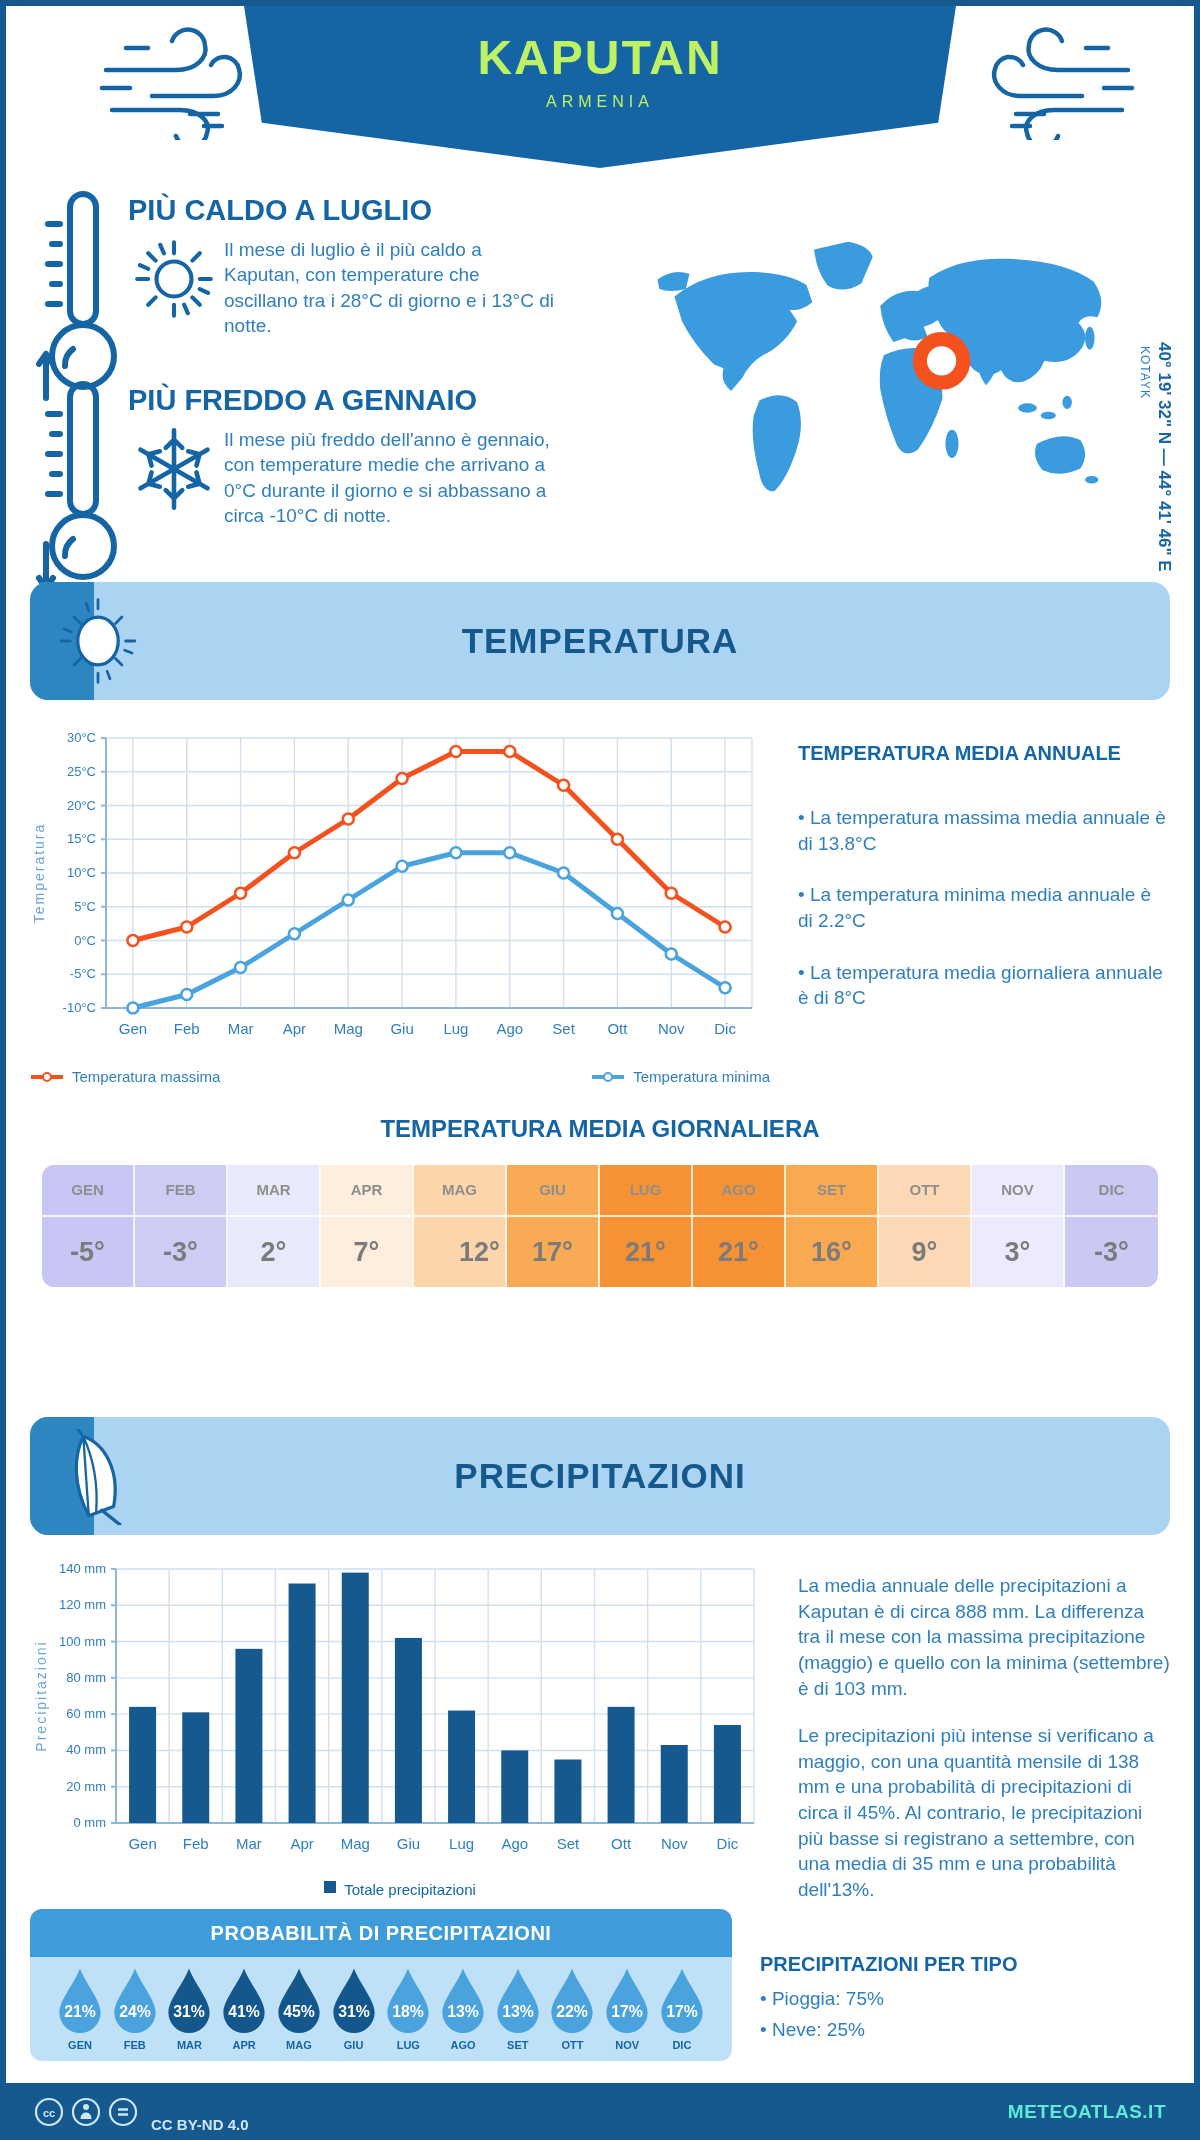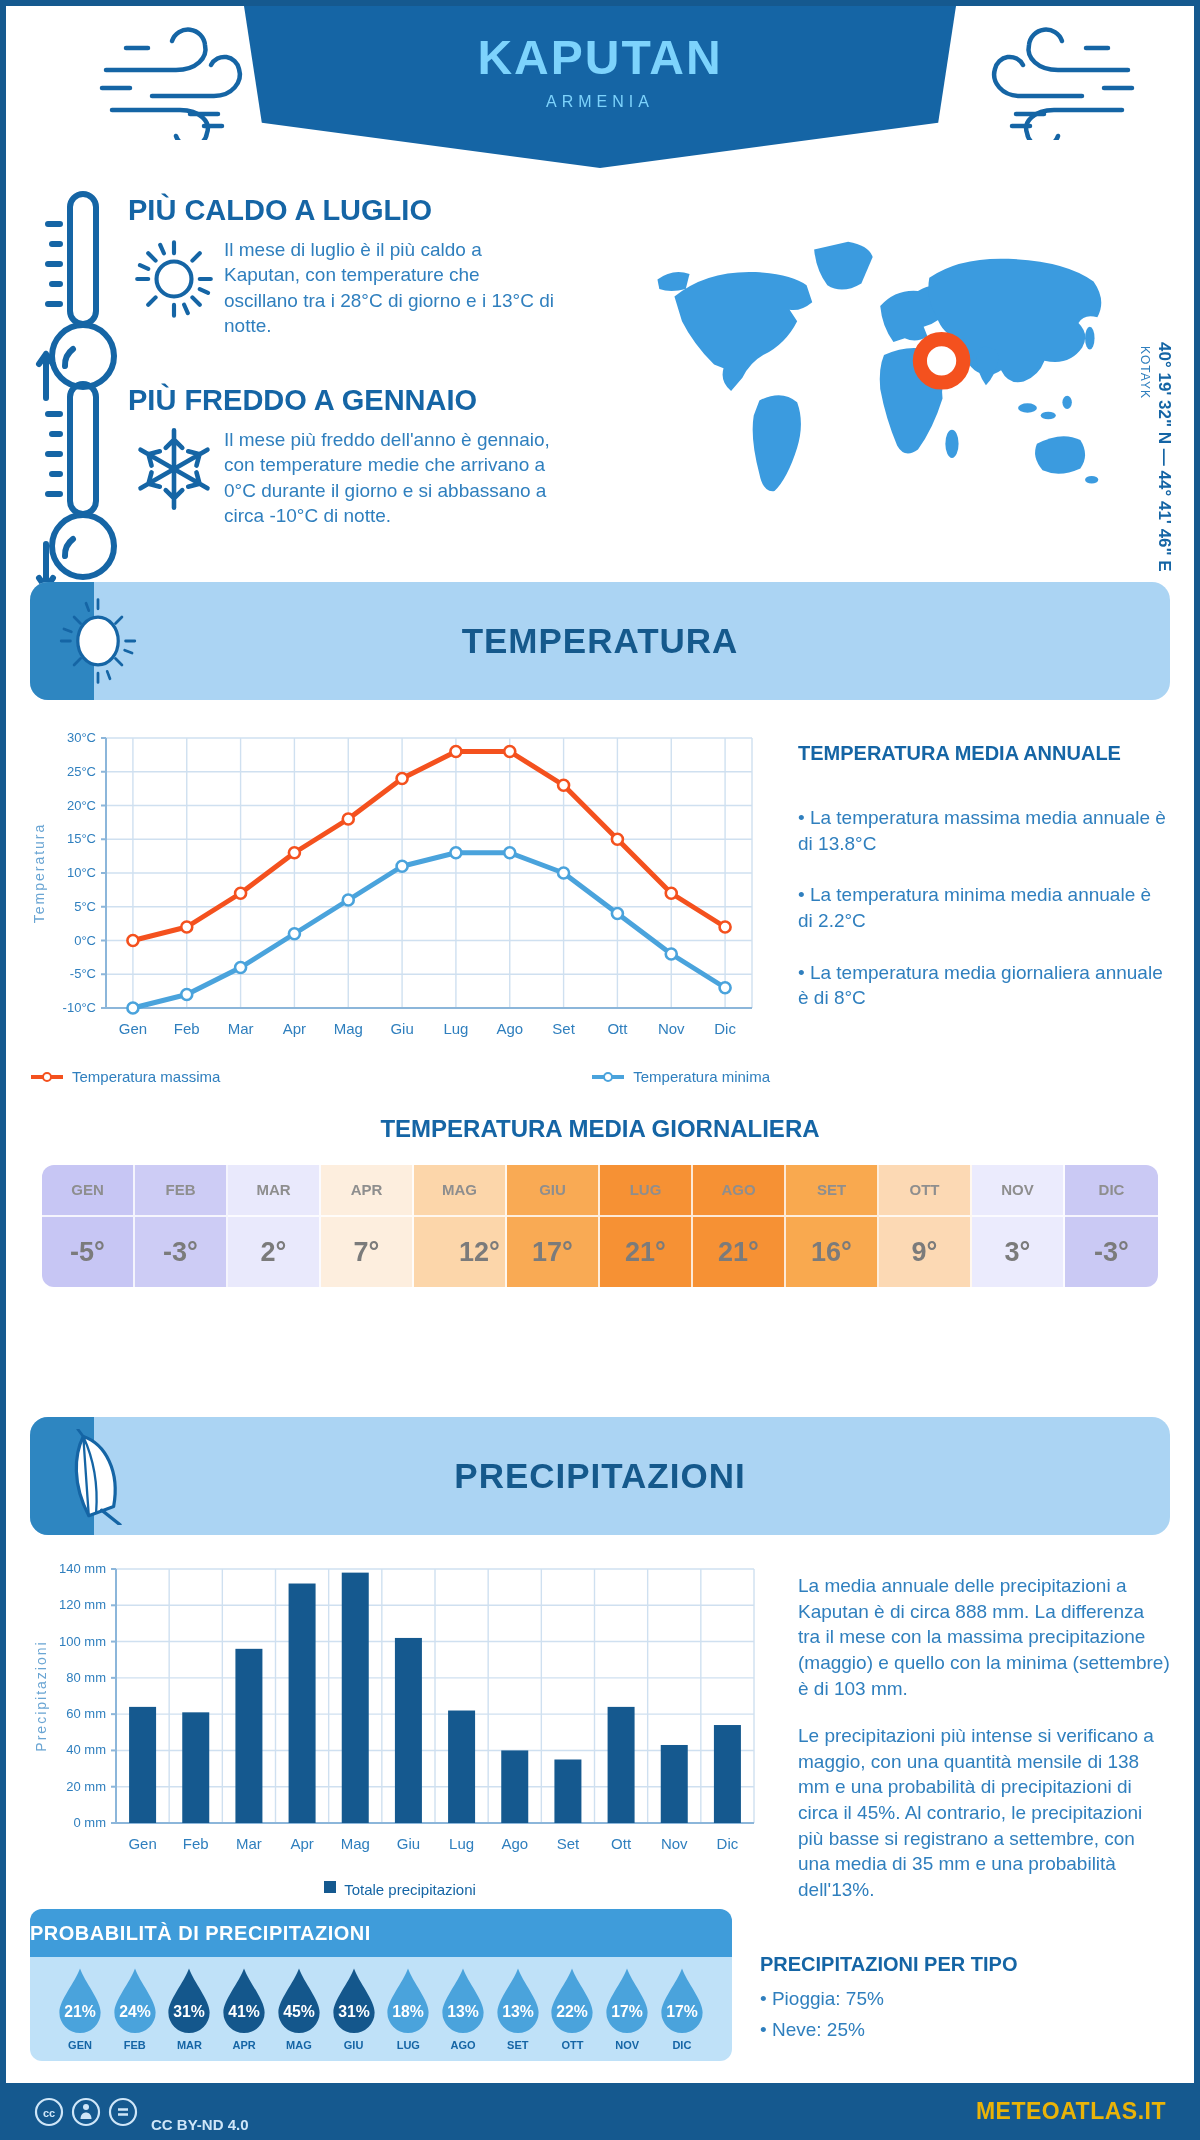--- a/index.html
+++ b/index.html
@@ -3,21 +3,21 @@
 <meta charset="utf-8">
 <style>
   html,body{margin:0;padding:0;background:#fff;}
   .page{position:relative;width:1200px;height:2140px;background:#fff;overflow:hidden;
         font-family:"Liberation Sans",sans-serif;}
   .frame{position:absolute;inset:0;border:6px solid #15598f;pointer-events:none;z-index:40;}
 
   
   .header{position:relative;height:172px;}
   .ribbon{position:absolute;left:244px;top:6px;width:712px;height:162px;background:#1565a5;
-          clip-path:polygon(0 0,100% 0,97.5% 72%,50% 100%,2.5% 72%);text-align:center;color:#7dd3fc;}
+          clip-path:polygon(0 0,100% 0,97.5% 72%,50% 100%,2.5% 72%);text-align:center;color:#bef264;}
   .ribbon h1{margin:24px 0 0;font-size:48px;font-weight:800;letter-spacing:2px;}
   .ribbon .sub{margin-top:8px;font-size:16px;letter-spacing:5px;font-weight:400;}
   .wind{position:absolute;top:18px;}
   .wind.left{left:92px;}
   .wind.right{right:58px;transform:scaleX(-1);}
 
   
   .intro{position:relative;height:404px;}
   .info-block{position:absolute;left:34px;display:flex;align-items:flex-start;}
   .info-block.hot{top:14px;}
@@ -62,32 +62,32 @@
   .mt-cell{text-align:center;border-right:2px solid rgba(255,255,255,.8);}
   .mt-cell:nth-child(12n){border-right:none;}
   .mt-head{line-height:50px;font-size:15px;font-weight:700;color:#8e8e8e;
            border-bottom:2px solid rgba(255,255,255,.8);}
   .mt-val{line-height:70px;font-size:27px;font-weight:700;color:#7b7b7b;}
 
   
   .bottom-row{display:flex;padding:0 30px;margin-top:6px;}
   .prob-panel{width:702px;}
   .prob-head{height:48px;line-height:48px;background:#3f9cda;border-radius:12px 12px 0 0;
-             color:#fff;font-size:20px;font-weight:800;letter-spacing:.5px;}
+             text-align:center;color:#fff;font-size:20px;font-weight:800;letter-spacing:.5px;}
   .prob-body{background:#bfe1f8;border-radius:0 0 12px 12px;display:flex;
              justify-content:space-between;padding:10px 24px 10px;}
   .drop-cell{width:52px;text-align:center;}
   .drop-cell .m{margin-top:2px;font-size:11px;font-weight:700;color:#1565a5;}
 
   
   .footer{position:absolute;left:0;right:0;bottom:0;height:57px;background:#15598f;z-index:50;
           display:flex;align-items:center;justify-content:space-between;padding:0 34px;}
   .cc{display:flex;align-items:center;gap:7px;color:#cfe6f8;font-size:15px;font-weight:700;}
   .cc .lbl{margin-left:6px;margin-top:26px;}
-  .site{color:#eab308;font-size:23px;font-weight:800;letter-spacing:.5px;}
+  .site{color:#5eead4;font-size:19px;font-weight:800;letter-spacing:.5px;}
 
   
   .tick{fill:#2f7fbe;font:13px "Liberation Sans",sans-serif;}
   .monthlab{fill:#2f7fbe;font:15px "Liberation Sans",sans-serif;}
   .ylab{fill:#6aa5d3;font:14px "Liberation Sans",sans-serif;letter-spacing:2px;}
 </style>
 </head>
 <body>
 
 <div class="page">

